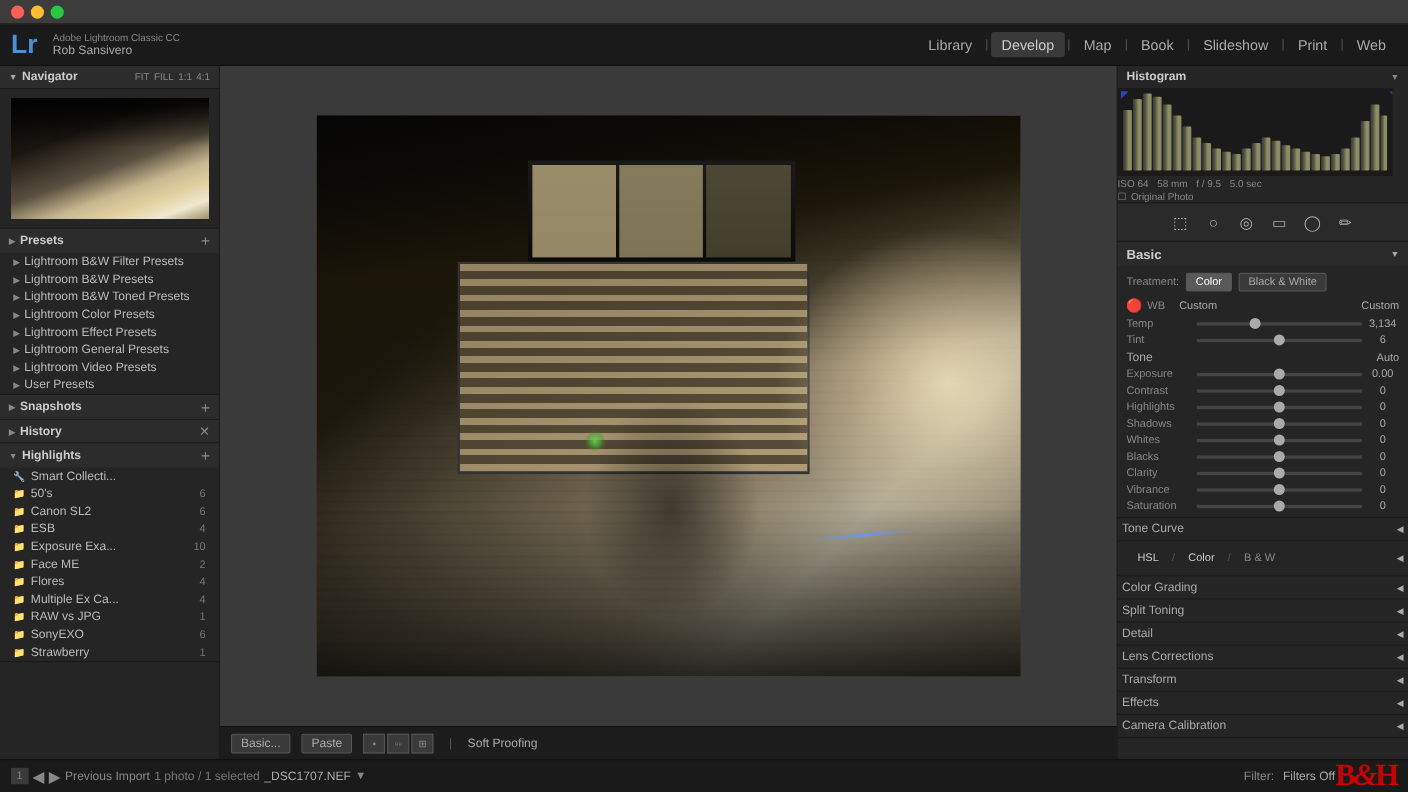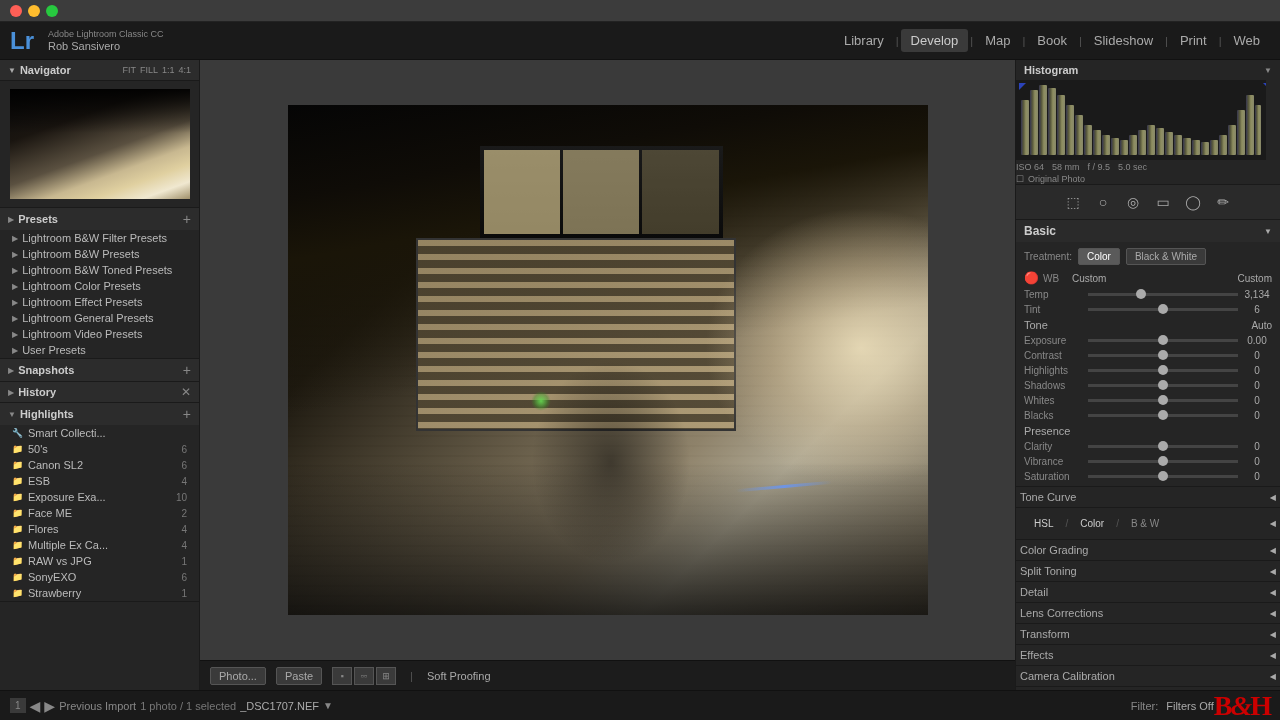--- a/index.html
+++ b/index.html
@@ -450,21 +450,21 @@
           <div style="position:absolute;bottom:0;left:0;right:0;height:30%;background:linear-gradient(to top,rgba(5,5,5,0.8),transparent);"></div>
 
           <div style="position:absolute;bottom:10%;left:38%;width:25%;height:40%;background:radial-gradient(ellipse,rgba(0,0,0,0.5) 0%,transparent 70%);"></div>
 
           <div style="position:absolute;bottom:25%;right:15%;width:15%;height:3px;background:linear-gradient(to right,transparent,rgba(100,150,255,0.8),transparent);transform:rotate(-5deg);"></div>
         </div>
       </div>
     </div>
 
     <div id="bottom-toolbar">
-      <button class="toolbar-btn">Photo...</button>
+      <button class="toolbar-btn">Basic...</button>
       <button class="toolbar-btn">Paste</button>
       <div class="view-btns">
         <div class="view-btn">▪</div>
         <div class="view-btn">▫▫</div>
         <div class="view-btn">⊞</div>
       </div>
       <span class="toolbar-sep">|</span>
       <span class="soft-proofing">Soft Proofing</span>
     </div>
   </div>
@@ -622,23 +622,20 @@
         </div>
 
         <div class="slider-row">
           <span class="slider-label">Blacks</span>
           <div class="slider-track">
             <div class="slider-thumb" style="left:50%;"></div>
           </div>
           <span class="slider-value">0</span>
         </div>
 
-        <div class="tone-row">
-          <span class="tone-label">Presence</span>
-        </div>
 
         <div class="slider-row">
           <span class="slider-label">Clarity</span>
           <div class="slider-track">
             <div class="slider-thumb" style="left:50%;"></div>
           </div>
           <span class="slider-value">0</span>
         </div>
 
         <div class="slider-row">

